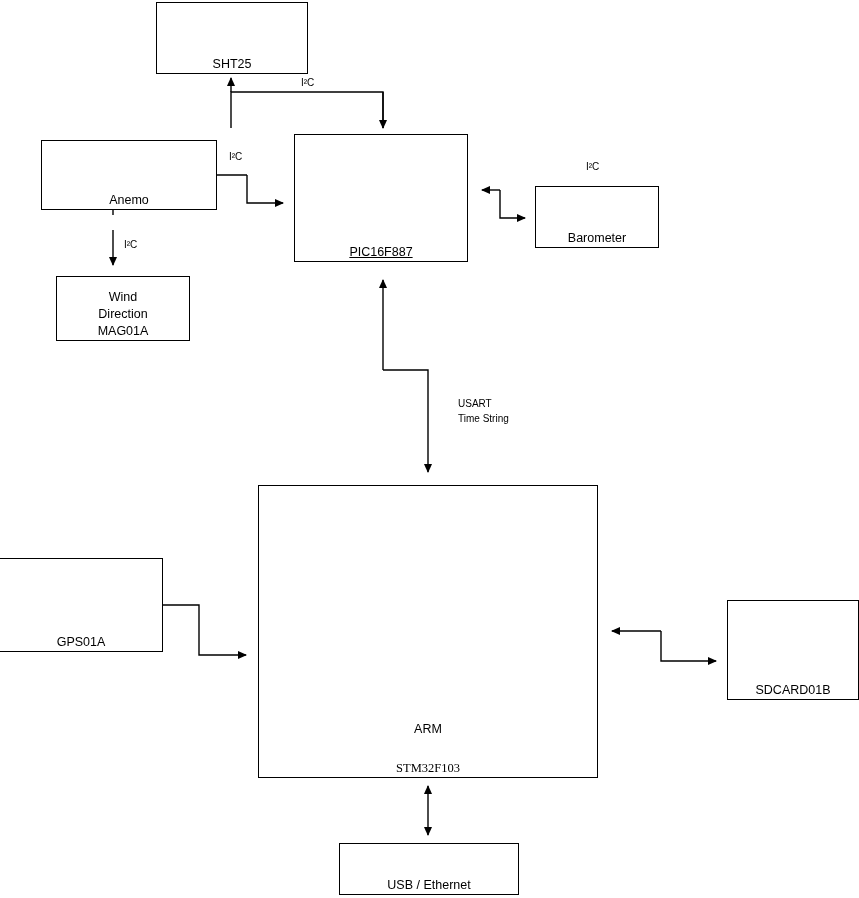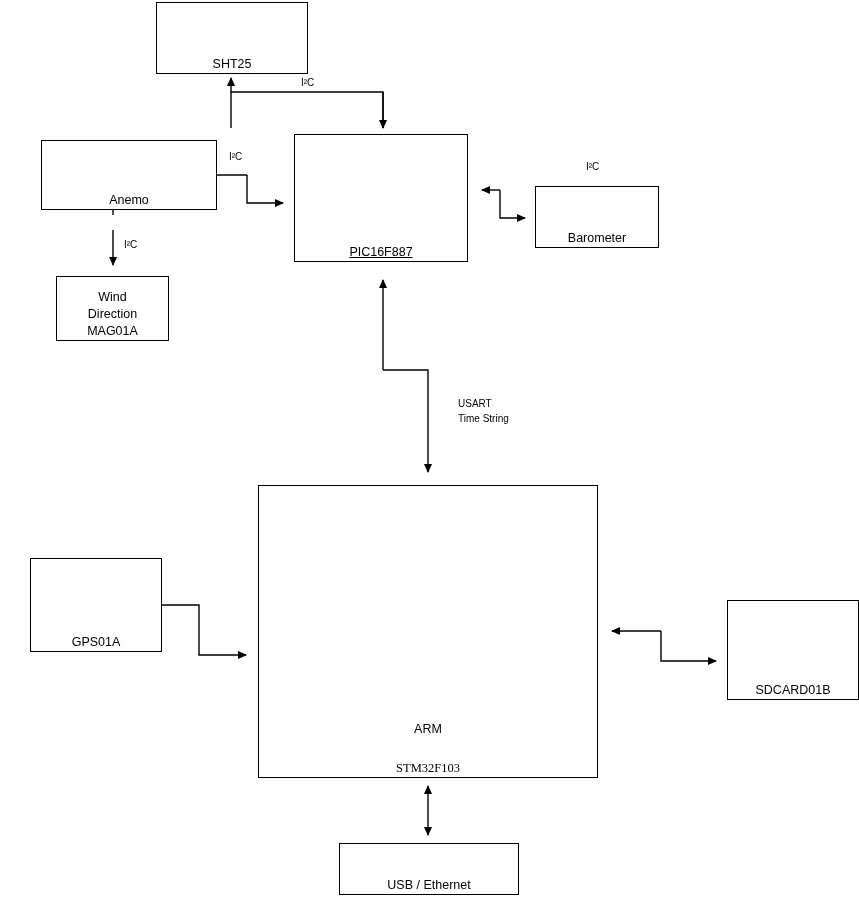--- a/index.html
+++ b/index.html
@@ -113,32 +113,32 @@
   </div>
 
   <div class="node" style="left:294px; top:134px; width:174px; height:128px;text-decoration:underline;">
     <span>PIC16F887</span>
   </div>
 
   <div class="node" style="left:535px; top:186px; width:124px; height:62px;">
     <span>Barometer</span>
   </div>
 
-  <div class="node" style="left:56px; top:276px; width:113px; height:65px; white-space:pre-line;">
+  <div class="node" style="left:56px; top:276px; width:134px; height:65px; white-space:pre-line;">
     <span>Wind
 Direction
 MAG01A</span>
   </div>
 
   <div class="node" style="left:258px; top:485px; width:340px; height:293px;">
     <span>ARM</span>
     <span class="line2">STM32F103</span>
   </div>
 
-  <div class="node" style="left:-1px; top:558px; width:132px; height:94px;margin-left:31px;">
+  <div class="node" style="left:-1px; top:558px; width:164px; height:94px;">
     <span>GPS01A</span>
   </div>
 
   <div class="node" style="left:727px; top:600px; width:132px; height:100px;">
     <span>SDCARD01B</span>
   </div>
 
   <div class="node" style="left:339px; top:843px; width:180px; height:52px;">
     <span>USB / Ethernet</span>
   </div>

